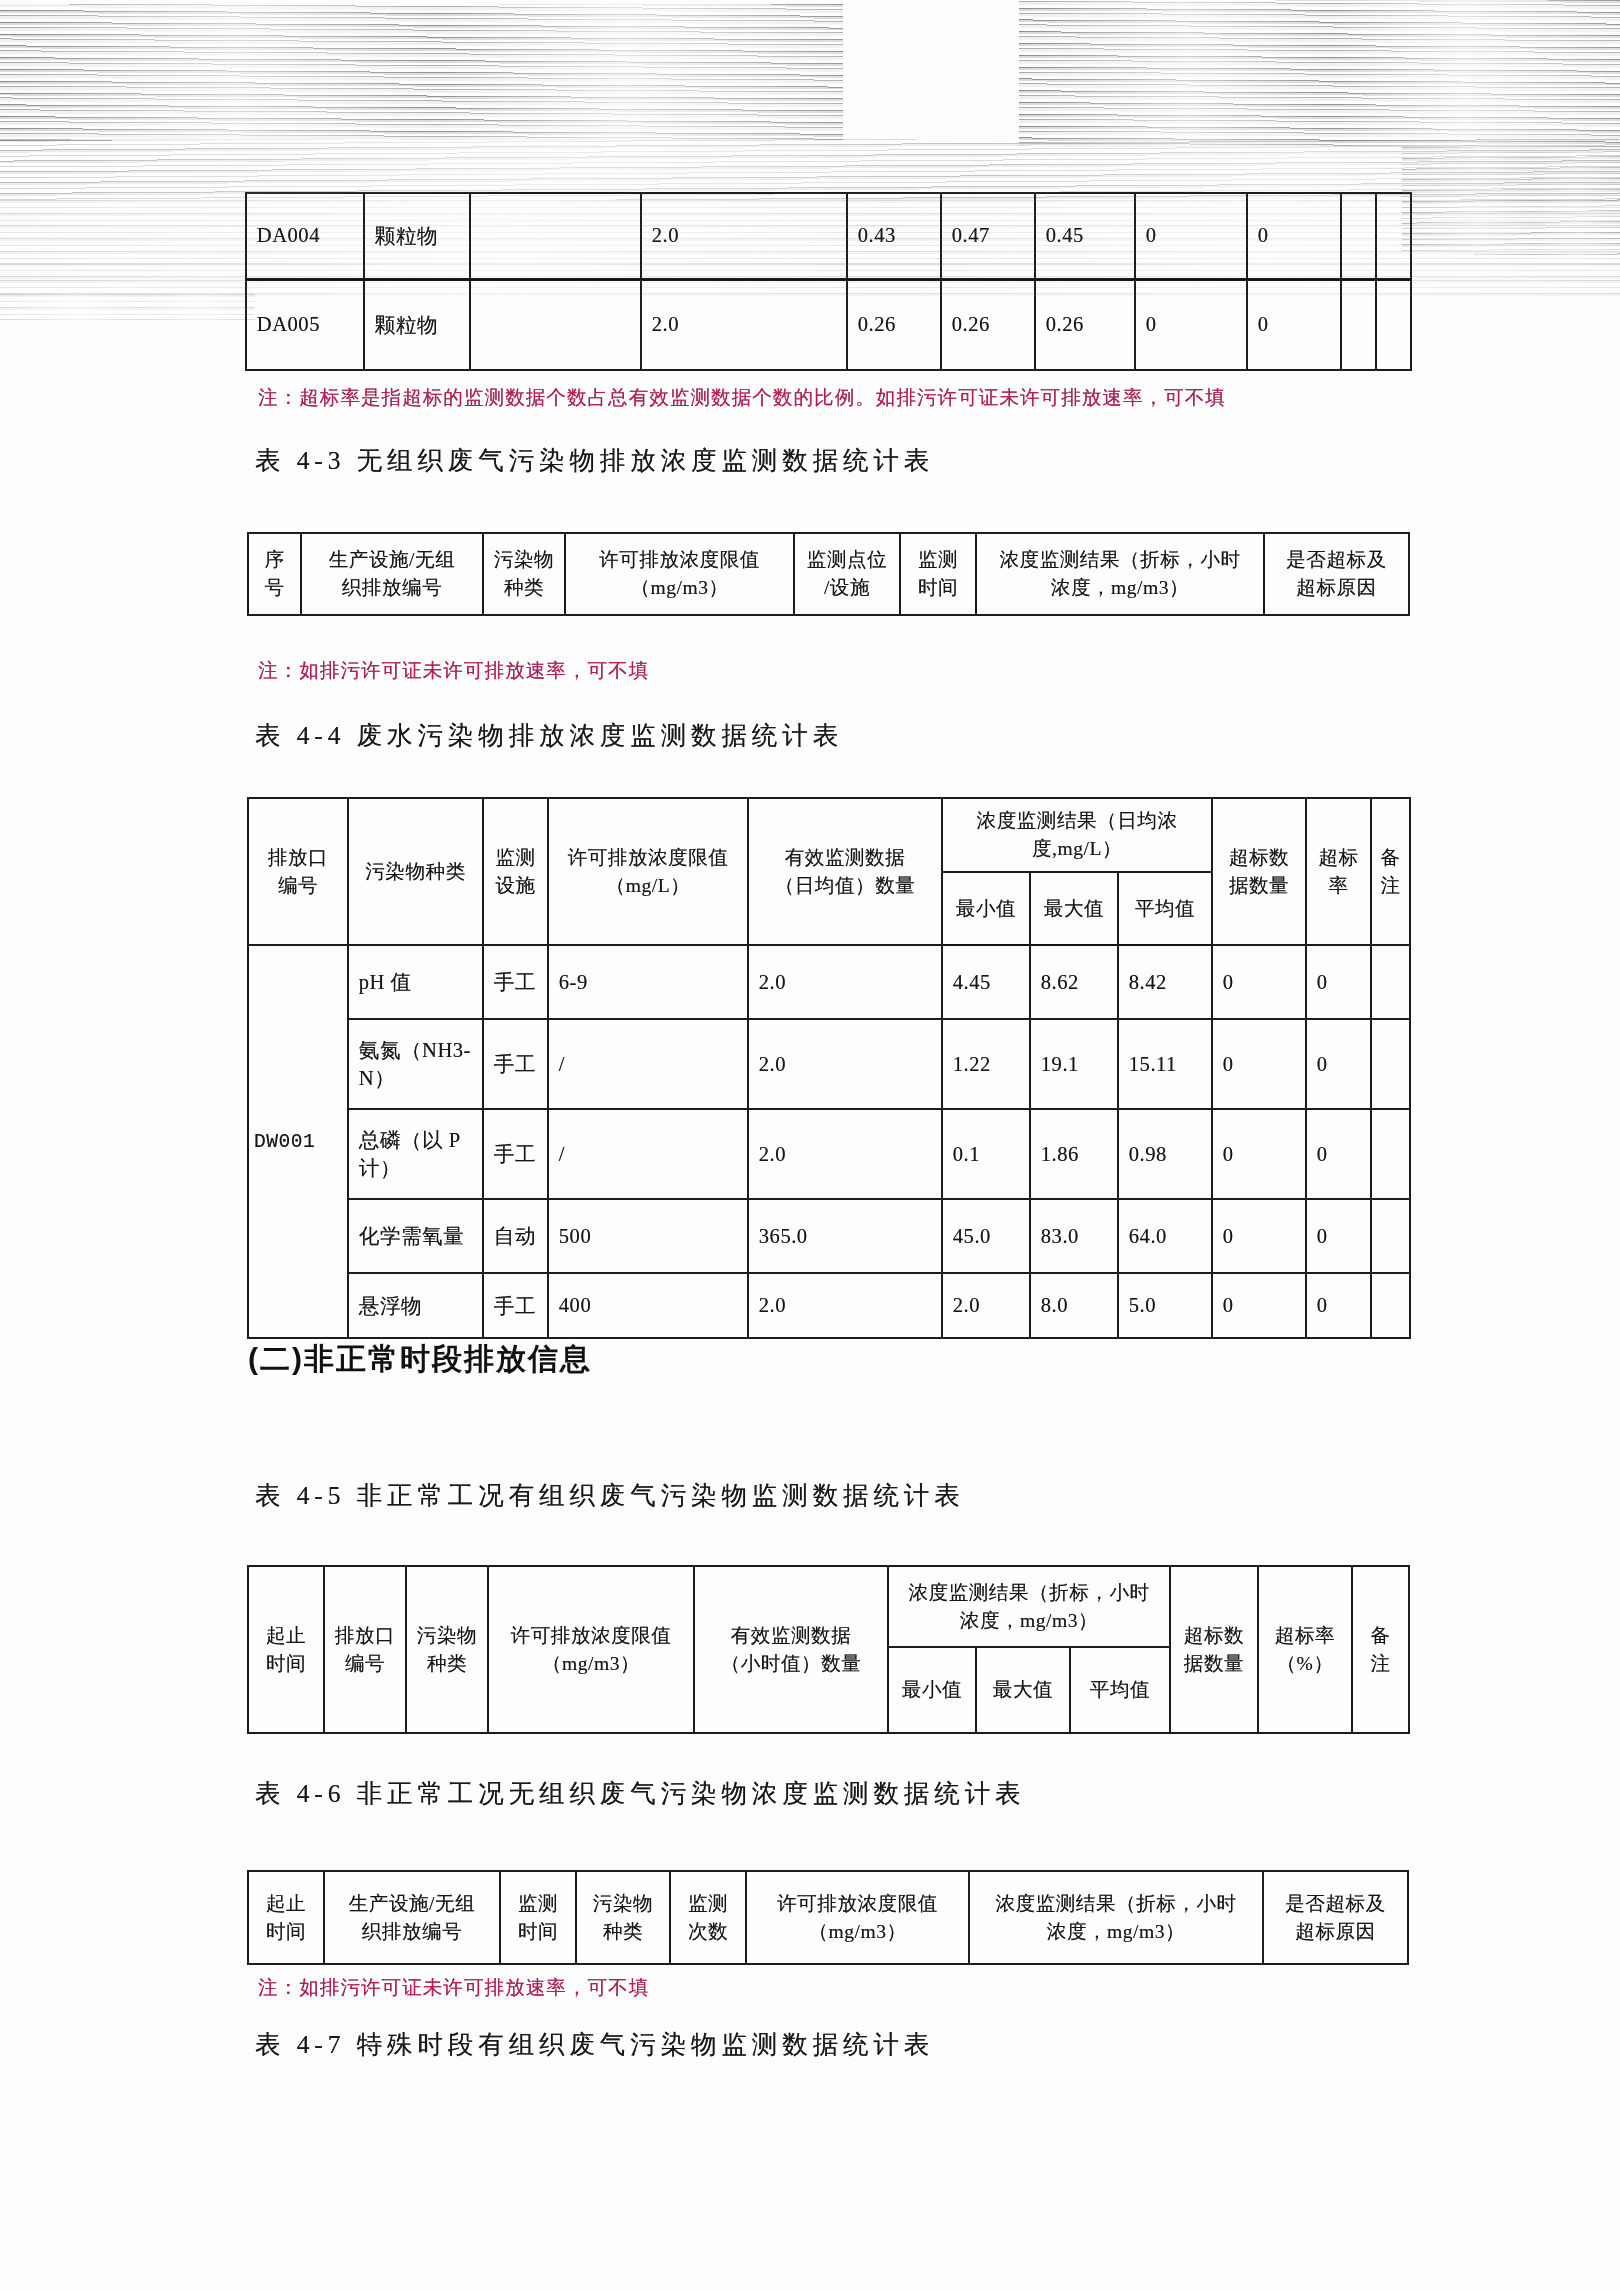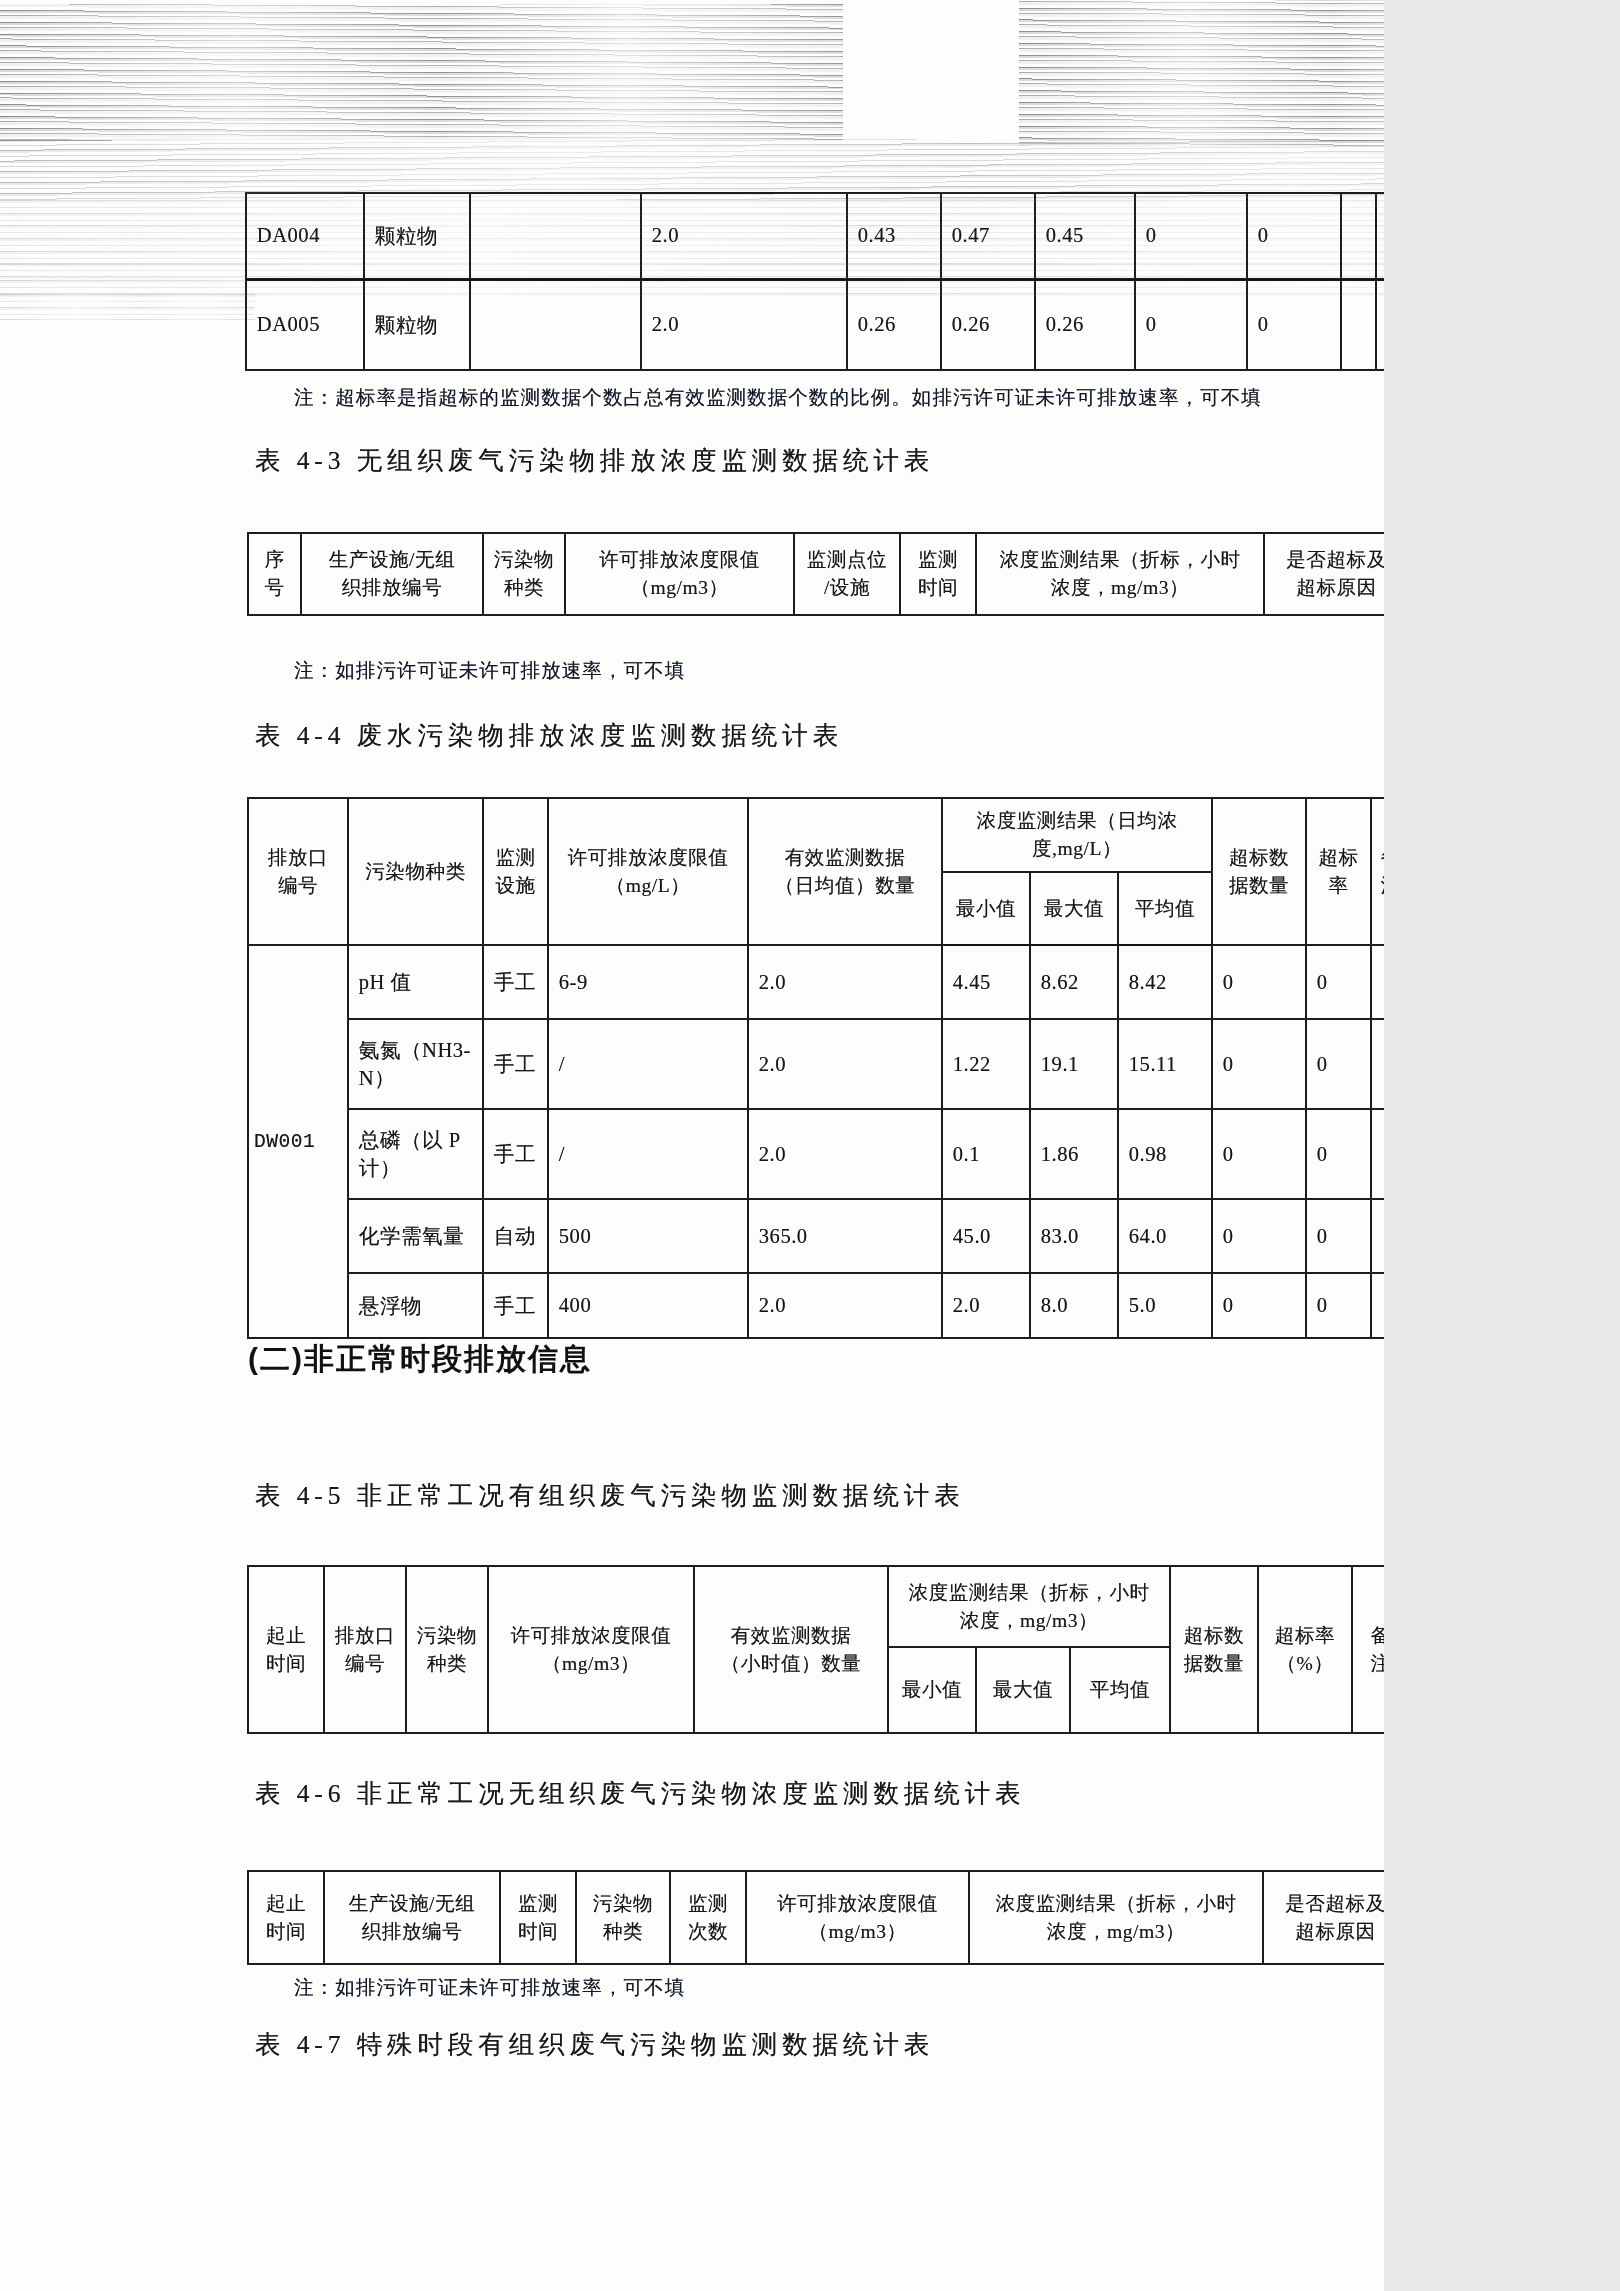--- a/index.html
+++ b/index.html
@@ -1,19 +1,19 @@
 <!DOCTYPE html>
 <html><head>
 <meta charset="utf-8">
 <style>
   html,body{margin:0;padding:0;}
   body{background:#e8e8e6;}
   .page{
     position:relative;
-    width:1384px;height:2292px;
+    width:1620px;height:2292px;
     background:#fdfdfc;
     overflow:hidden;
     font-family:"Liberation Serif","DejaVu Serif",serif;
     color:#1c1c1c;
   }
   
   .noise{position:absolute;pointer-events:none;z-index:6;}
   .noise-dense{
     background:repeating-linear-gradient(180.4deg,
       rgba(25,25,25,.52) 0 1px, rgba(130,130,130,.30) 1px 2.9px,
@@ -34,21 +34,21 @@
     background:repeating-linear-gradient(180deg,
       rgba(60,60,60,.22) 0 1px, rgba(160,160,160,.14) 1px 2.9px,
       rgba(255,255,255,0) 2.9px 6.9px, rgba(90,90,90,.17) 6.9px 7.8px,
       rgba(255,255,255,0) 7.8px 12.7px);
     -webkit-mask-image:linear-gradient(90deg,rgba(0,0,0,.85),rgba(0,0,0,.3) 30%,rgba(0,0,0,.75) 55%,rgba(0,0,0,.35) 78%,rgba(0,0,0,.8));
     mask-image:linear-gradient(90deg,rgba(0,0,0,.85),rgba(0,0,0,.3) 30%,rgba(0,0,0,.75) 55%,rgba(0,0,0,.35) 78%,rgba(0,0,0,.8));
   }
   
   .note{
     position:absolute;left:258px;font-size:19.6px;letter-spacing:1px;
-    color:#0f172a;text-shadow:0 0 0.5px rgba(40,40,40,.65);white-space:nowrap;margin-left:36px;
+    color:#be185d;text-shadow:0 0 0.5px rgba(40,40,40,.65);white-space:nowrap;
   }
   #note1{top:384px}
   #note2{top:657px}
   #note3{top:1974px}
   .table-title{
     position:absolute;left:255px;width:1237px;
     font-size:25.5px;letter-spacing:4.9px;color:#181818;
     text-shadow:0 0 0.6px rgba(40,40,40,.7);white-space:nowrap;
   }
   #title43{top:443px}

